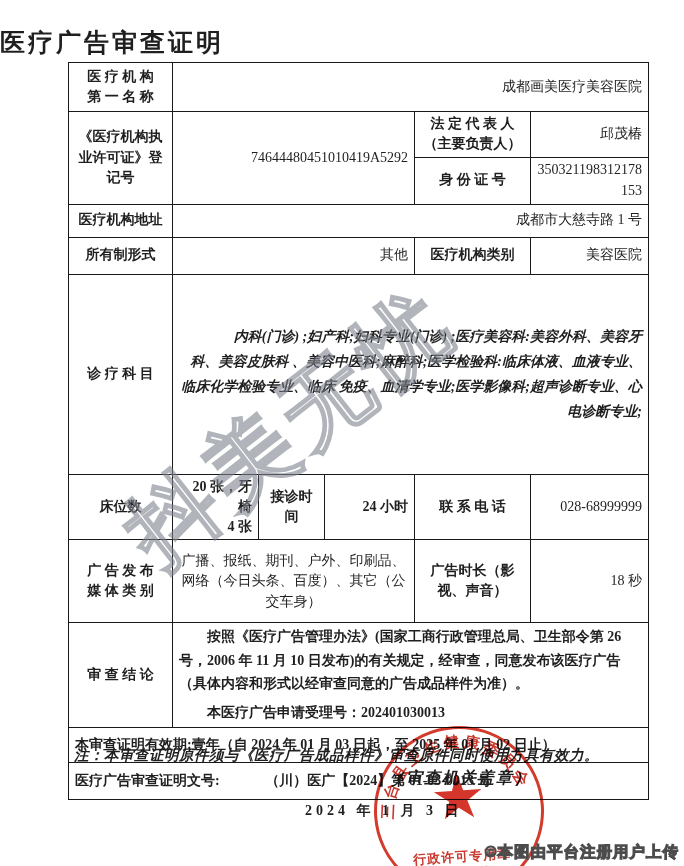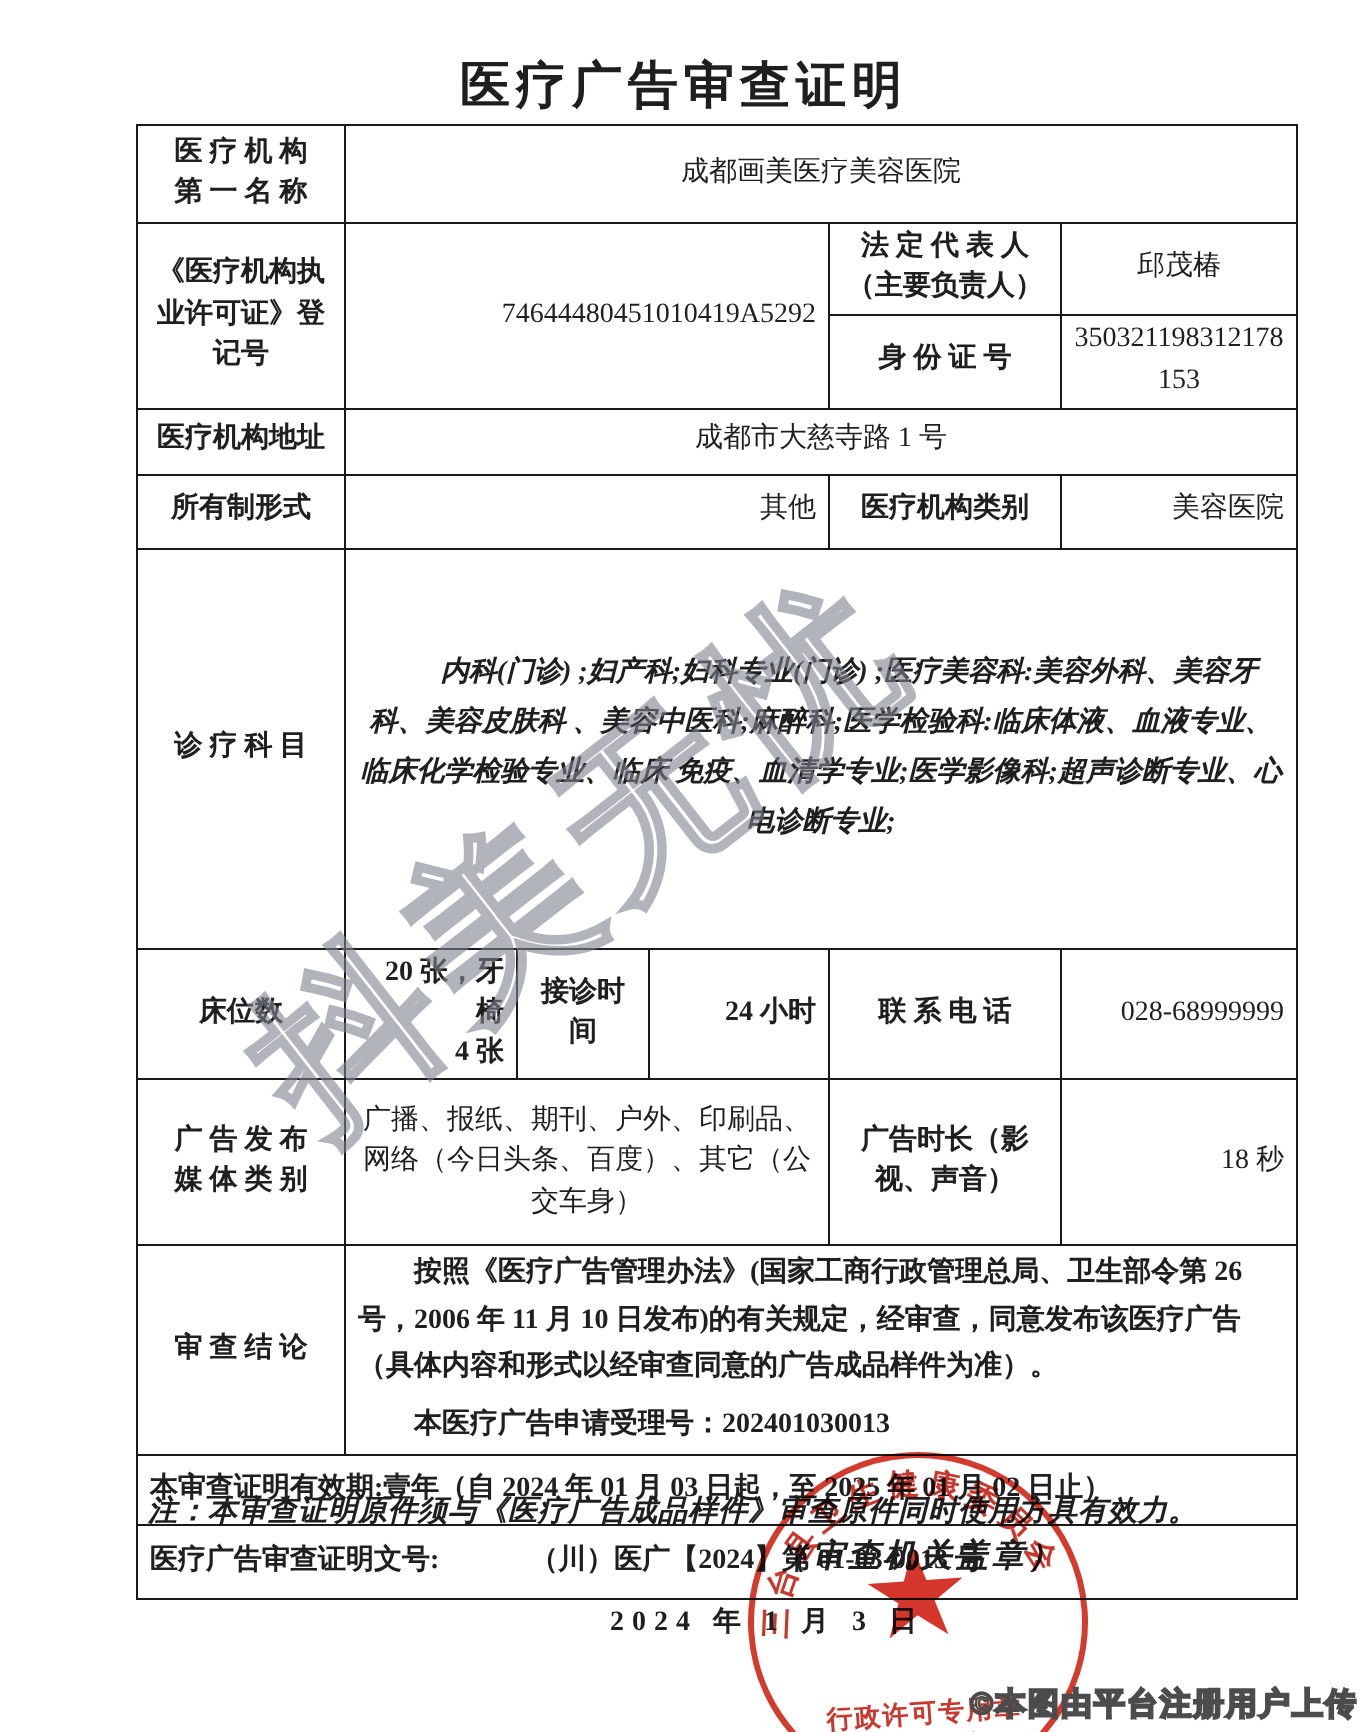--- a/index.html
+++ b/index.html
@@ -3,35 +3,35 @@
 <meta charset="utf-8">
 <style>
   html,body{margin:0;padding:0;}
   body{
     width:684px;height:866px;position:relative;overflow:hidden;
     background:#ffffff;color:#1f1f1f;
     font-family:"Liberation Serif","DejaVu Serif",serif;
   }
   .title{
     position:absolute;top:26px;left:0;width:100%;
-    text-align:center;font-size:25px;font-weight:bold;letter-spacing:3px;
+    text-align:left;font-size:25px;font-weight:bold;letter-spacing:3px;
     margin:0;
   }
   table.cert{
     position:absolute;left:68px;top:62px;width:580px;
     border-collapse:collapse;table-layout:fixed;
   }
   table.cert td{
     border:1.6px solid #191919;
     padding:2px 6px;
     font-size:14px;line-height:1.45;
     vertical-align:middle;
   }
   td.lab{text-align:center;font-weight:bold;white-space:pre-line;}
-  td.val{text-align:center;}
+  td.val{text-align:right;}
   td.cval{text-align:right;}
   .pre{white-space:pre-line;}
   td.dept-cell{padding:8px 12px;}
   .dept-text{text-indent:2em;font-weight:600;line-height:1.8;font-size:14px;margin:0;font-style:italic;}
   td.media-cell{text-align:center;font-weight:400;line-height:1.85;padding:4px 8px;}
   td.concl-cell{padding:6px 10px;}
   .concl-text{text-indent:2em;margin:0;line-height:1.65;font-weight:700;}
   .accept-line{margin:8px 0 2px 2em;font-weight:bold;}
   td.fullrow{font-weight:bold;padding:6px 10px;}
   .certno-label{font-weight:bold;}

